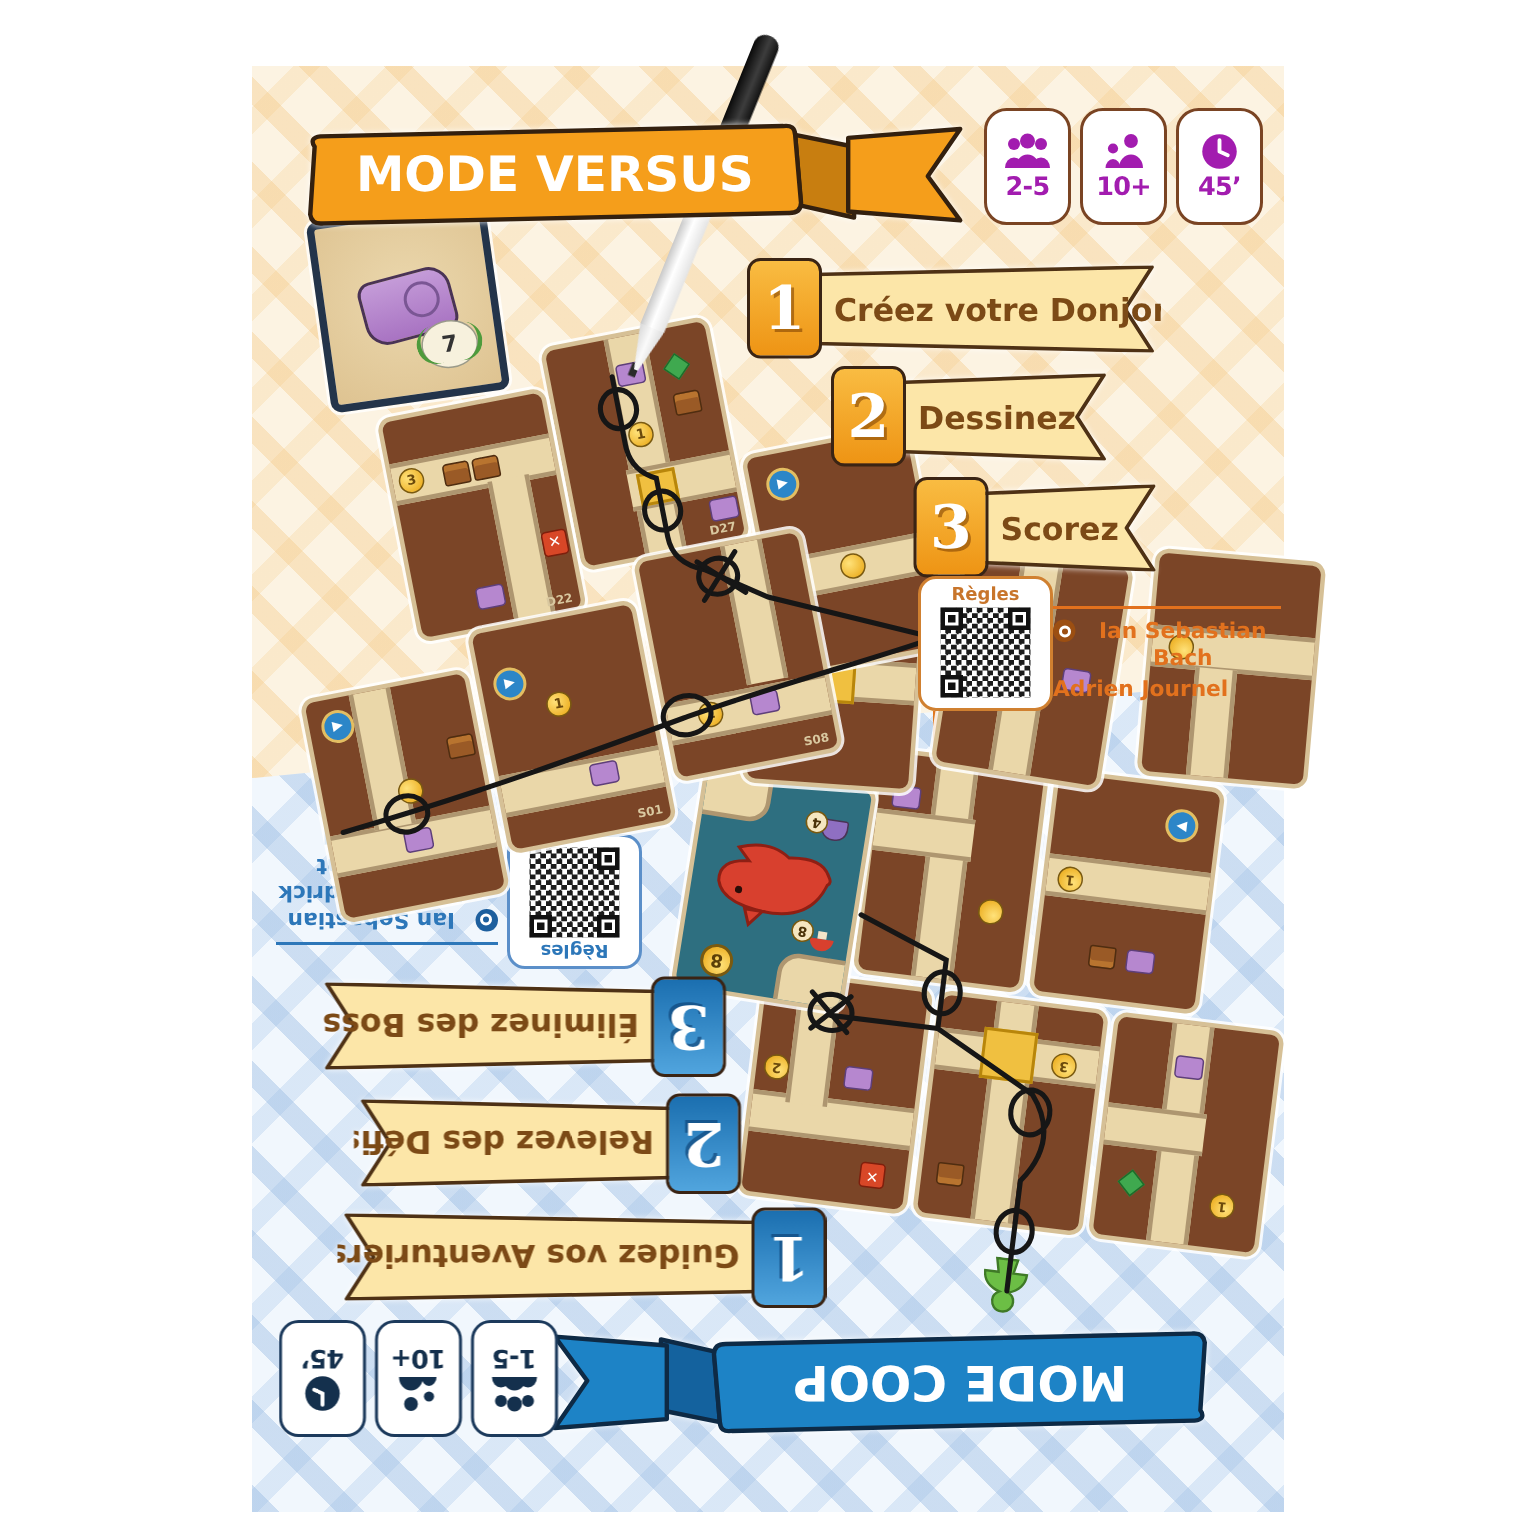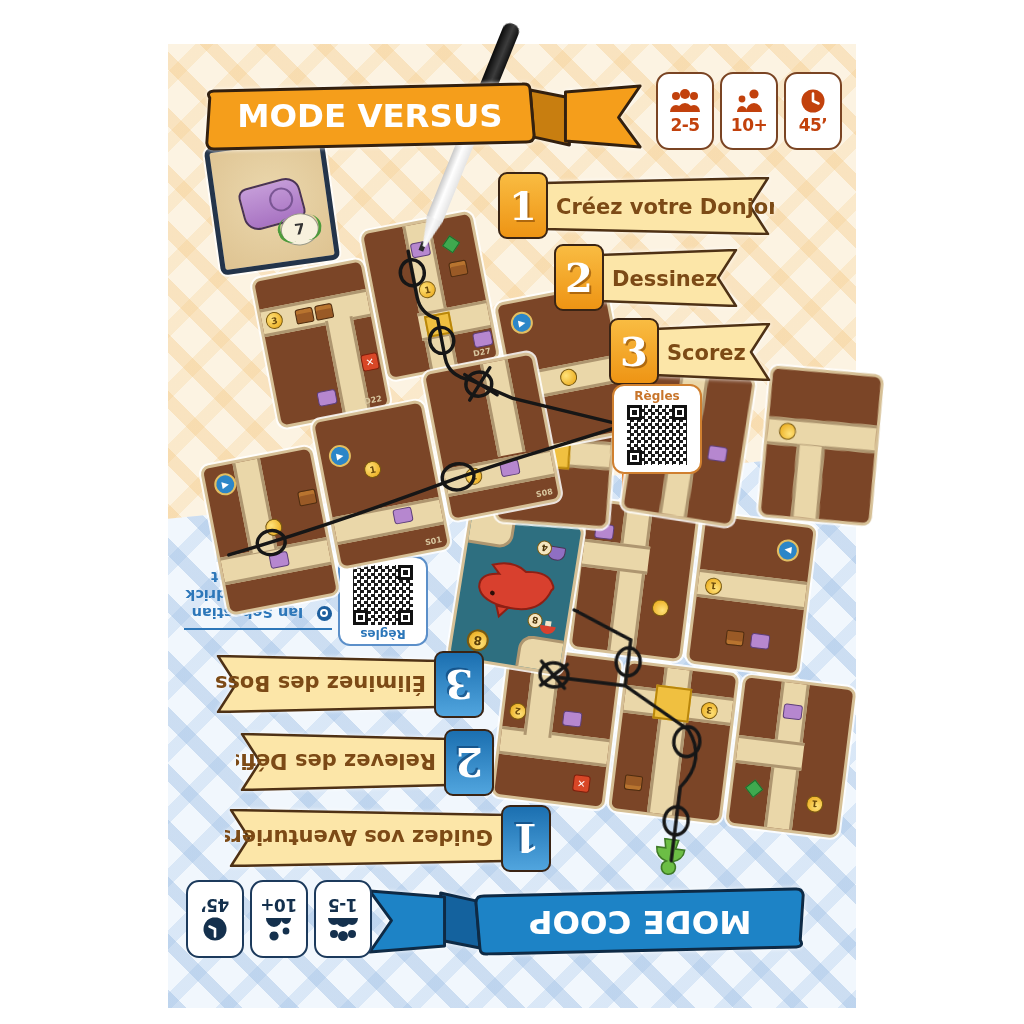--- a/index.html
+++ b/index.html
@@ -17,21 +17,21 @@
       repeating-linear-gradient(45deg, rgba(152,186,226,.42) 0 13px, transparent 13px 40px),
       repeating-linear-gradient(-45deg, rgba(176,204,236,.36) 0 13px, transparent 13px 44px);
     clip-path:polygon(0 12%,100% 0,100% 100%,0 100%);}
   
   .banner{position:absolute;filter:drop-shadow(0 0 2px rgba(255,255,255,.9));}
   .banner text{font-family:"DejaVu Sans","Liberation Sans",sans-serif;font-weight:bold;}
   
   .badge-row{position:absolute;display:flex;gap:6px;}
   .badge{width:54px;height:74px;background:#fff;border:2.5px solid;border-radius:13px;
          display:flex;flex-direction:column;align-items:center;justify-content:center;gap:1px;}
-  .badge.orange{border-color:#7A4423;color:#c2410c;}
+  .badge.orange{border-color:#7A4423;color:#a21caf;border-radius:15px;}
   .badge.blue{border-color:#1C3A5C;color:#14304D;}
   .badge .blabel{font-weight:bold;font-size:17px;letter-spacing:-0.5px;}
   .badge svg{display:block;}
   
   .step{position:absolute;height:70px;}
   .step .ribbon{position:absolute;left:36px;top:5px;filter:drop-shadow(0 0 2px rgba(255,255,255,.95));}
   .numbox{position:absolute;left:0;top:0;width:46px;height:63px;border-radius:9px;
           border:2.5px solid #3A2414;display:flex;align-items:center;justify-content:center;
           font-family:"DejaVu Serif","Liberation Serif",serif;font-weight:bold;font-size:40px;color:#fff;
           text-shadow:2px 2px 0 rgba(120,60,0,.55);z-index:3;}
@@ -273,20 +273,31 @@
         </span>
       <span class="fq tr">
           <span></span>
         </span>
       <span class="fq bl">
           <span></span>
         </span>
     </div>
   </div>
   <div class="divider-line" style="left:622px;top:474px;height:28px;"></div>
+  <div class="credits orange z25" style="left:702px;top:404px;width:152px;">
+    <div class="credit-rule"></div>
+    <div class="credit-row">
+      <span class="cicon designer"></span>
+      <span>Ian Sebastian Bach</span>
+    </div>
+    <div class="credit-row">
+
+      <span>Adrien Journel</span>
+    </div>
+  </div>
 
   <div class="coop-flip">
 
     <div class="cluster z10" style="left:-12px;top:150px;width:445px;height:420px;transform:rotate(7deg);">
       <div class="tile" style="left:10px;top:60px;">
         <span class="cor v" style="left:44px;"></span>
         <span class="cor hs" style="top:60px;left:42px;width:74px;"></span>
         <span class="coin" style="left:16px;top:20px;">1</span>
         <span class="gem" style="left:80px;top:30px;"></span>
         <span class="scroll-ic" style="left:48px;top:110px;"></span>

